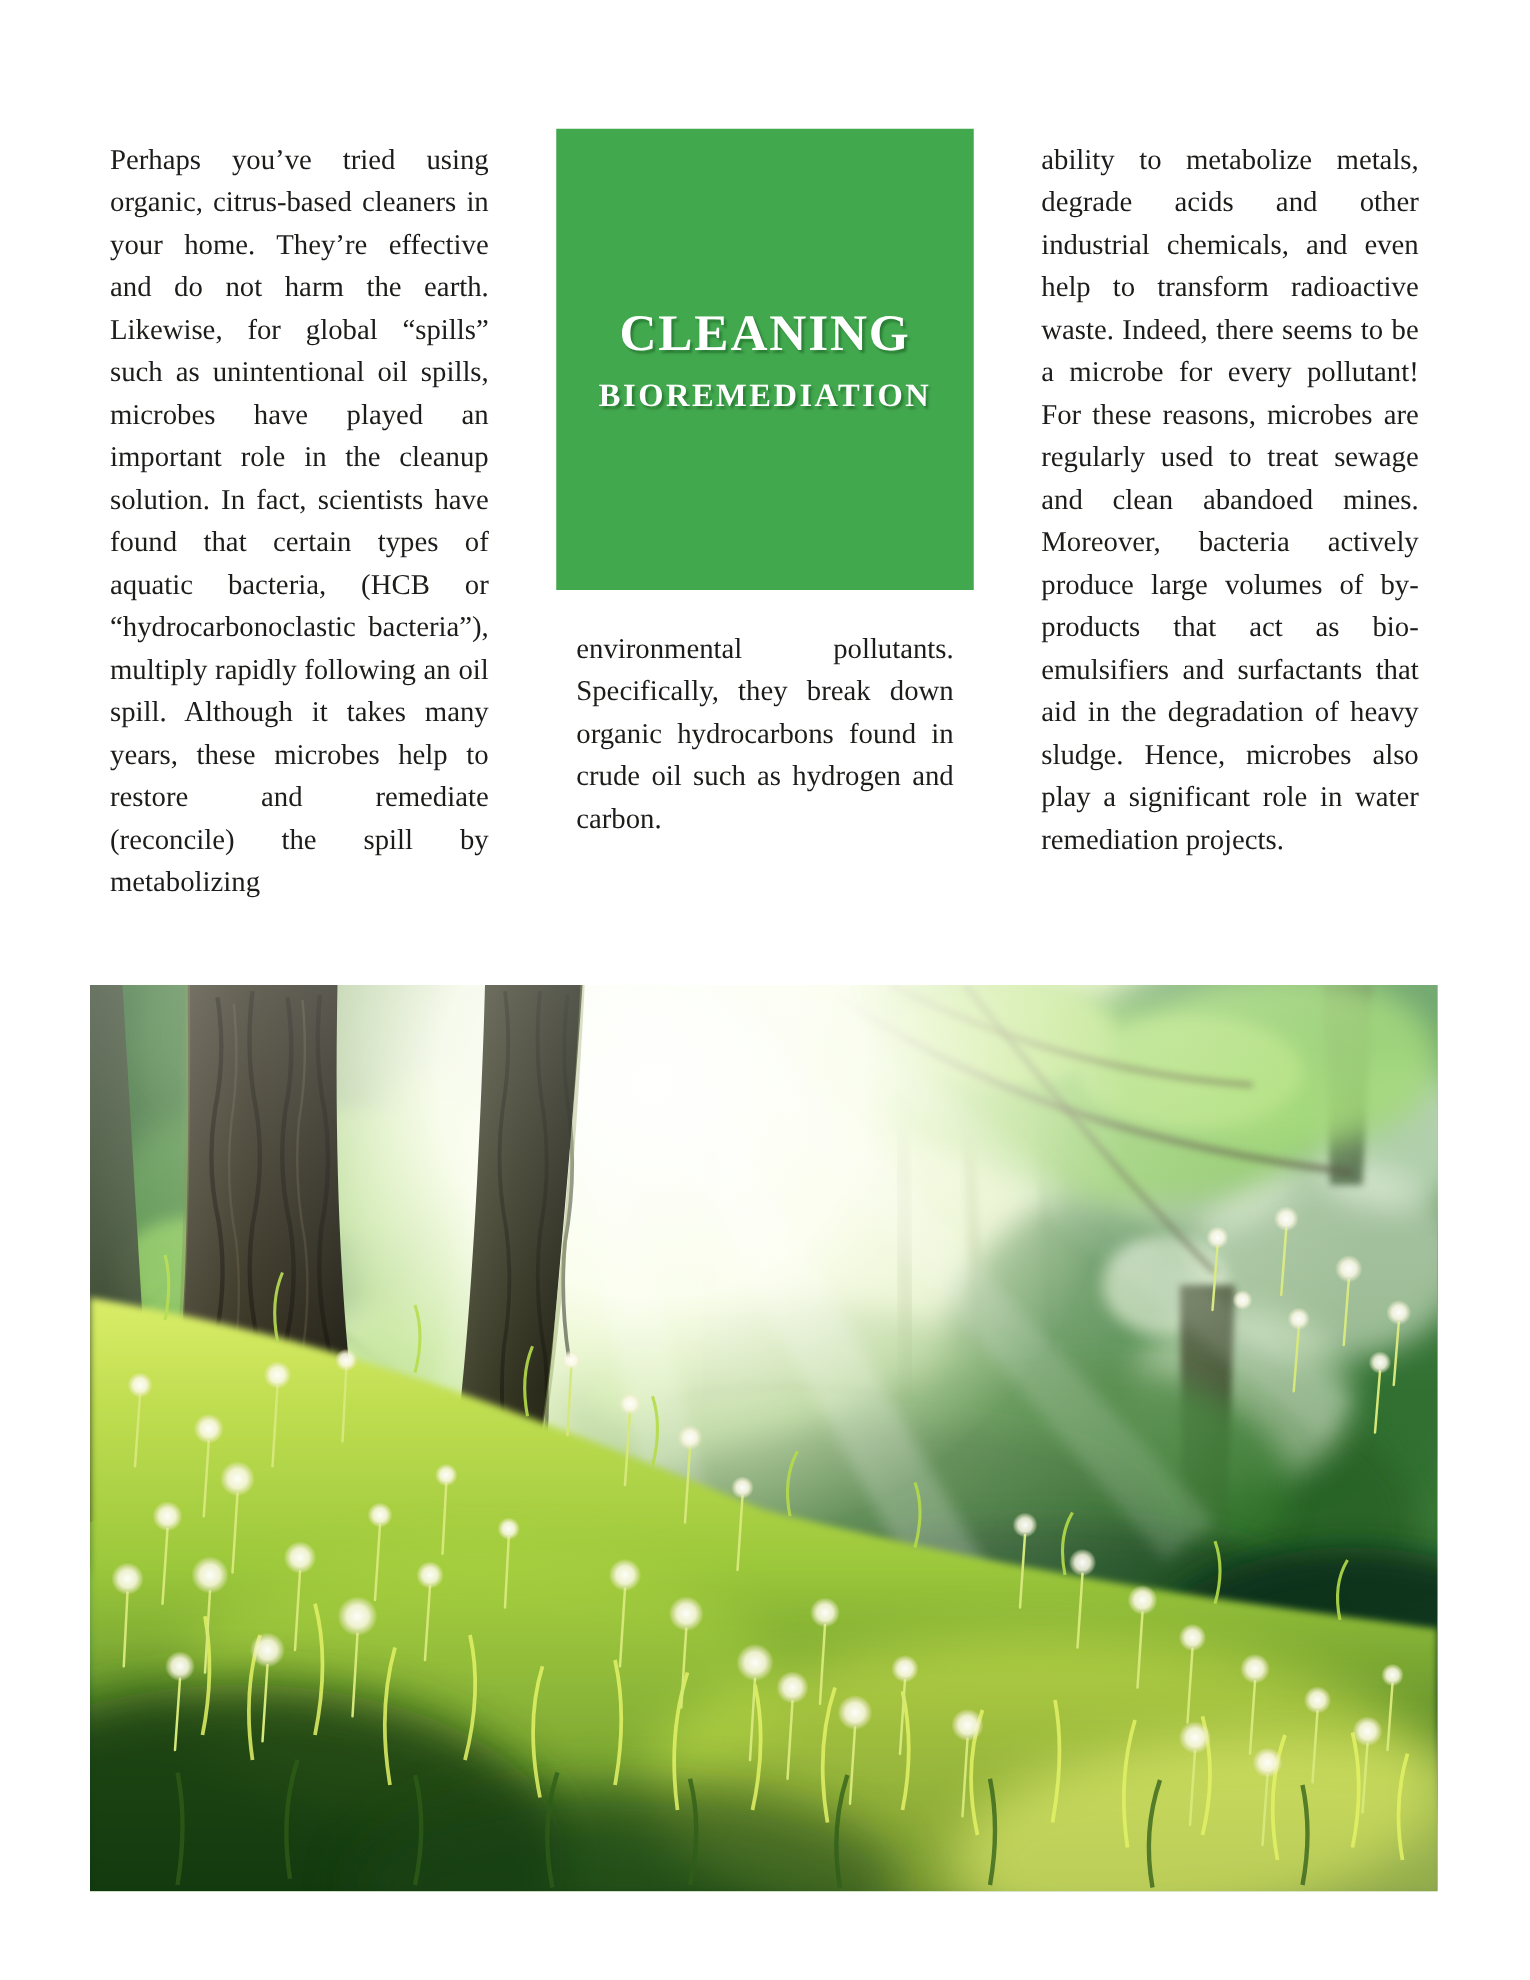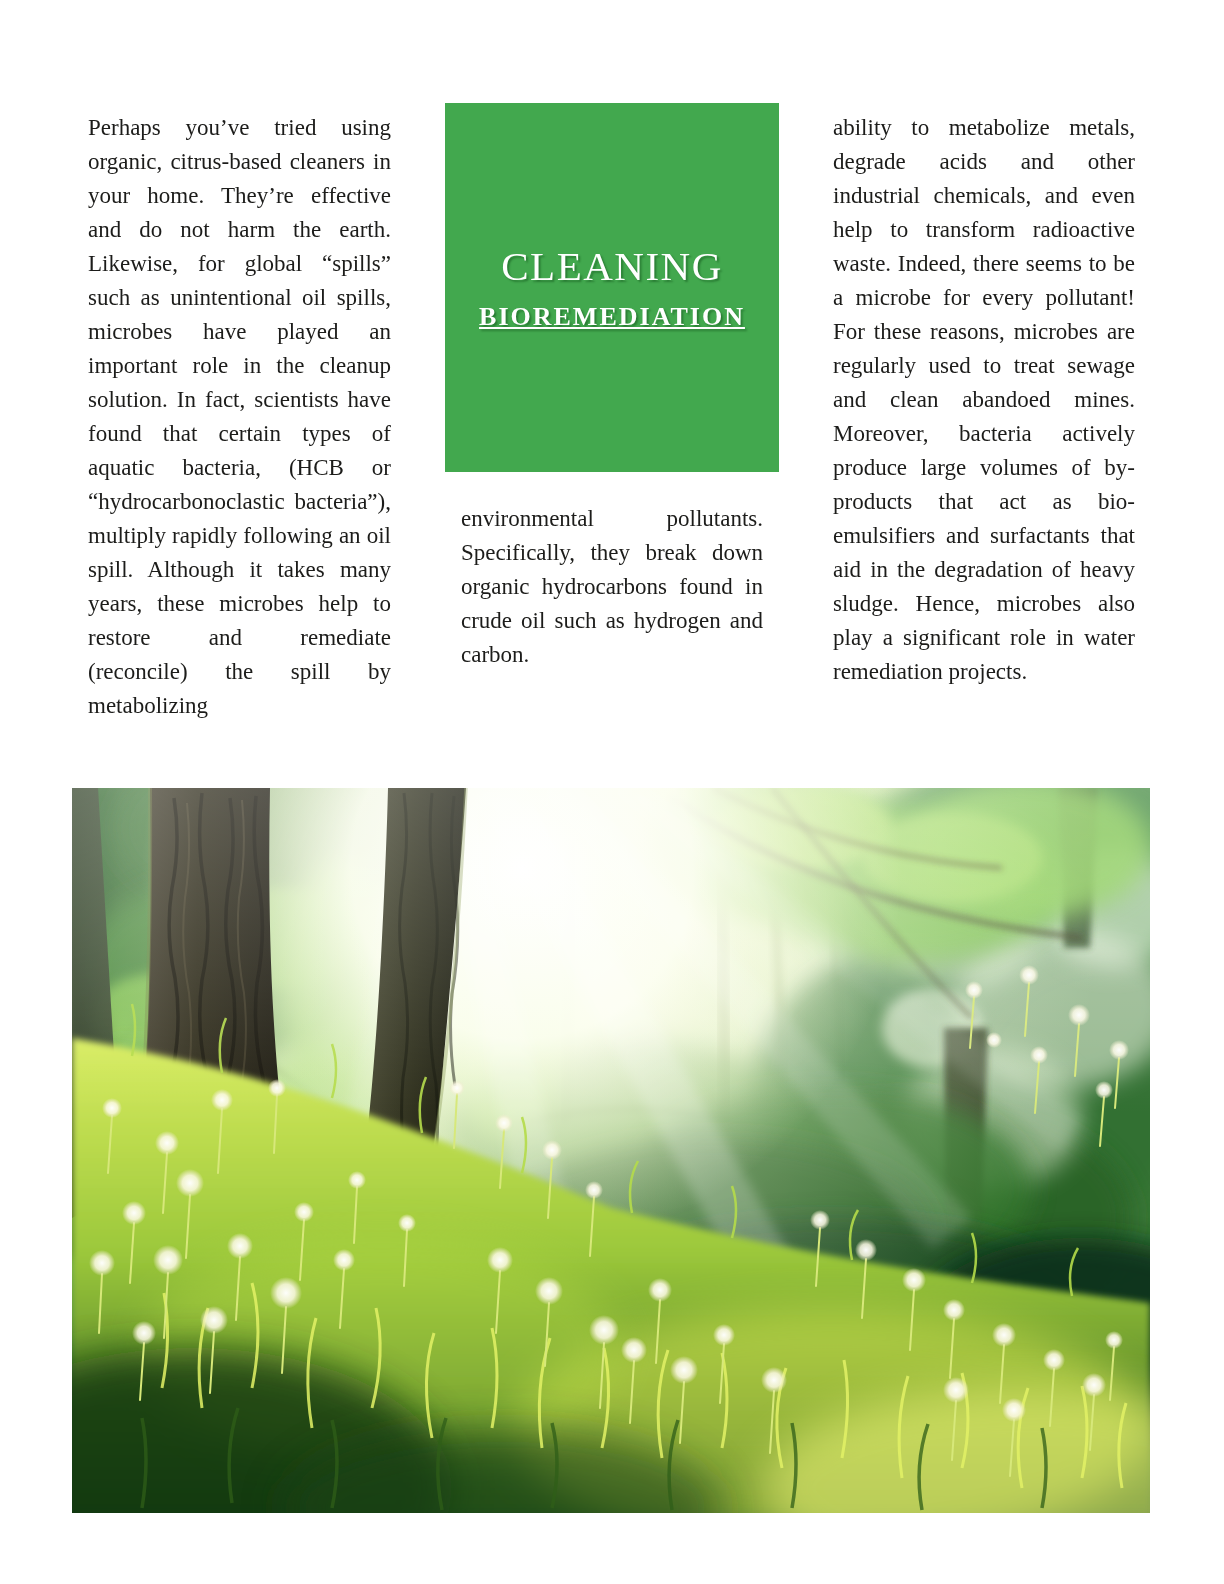--- a/index.html
+++ b/index.html
@@ -16,27 +16,27 @@
   }
   .col{font-size:23px;line-height:34px;text-align:justify;}
   .col p{margin:16px;}
   .justify-all{text-align-last:justify;}
   .banner{
     margin-top:8px;height:369px;background:#42a84e;color:#ffffff;
     display:flex;flex-direction:column;justify-content:center;align-items:center;
     text-align:center;margin-bottom:30px;
   }
   .banner-title{
-    font-size:41px;line-height:57px;font-weight:normal;letter-spacing:1.5px;
+    font-size:41px;line-height:57px;font-weight:bold;letter-spacing:1.5px;
     text-shadow:2px 2px 2px rgba(10,70,20,.45);
     text-align:center;
   }
   .banner-sub{
     font-size:26px;line-height:40px;font-weight:bold;letter-spacing:2px;
-    margin-top:2px;text-shadow:2px 2px 2px rgba(10,70,20,.45);text-decoration:underline;
+    margin-top:2px;text-shadow:2px 2px 2px rgba(10,70,20,.45);
   }
   .photo{
     position:absolute;left:72px;top:788px;width:1078px;height:725px;
     overflow:hidden;background:#7db457;
   }
   .photo svg{display:block;width:100%;height:100%;}
 </style>
 </head>
 <body>
 

